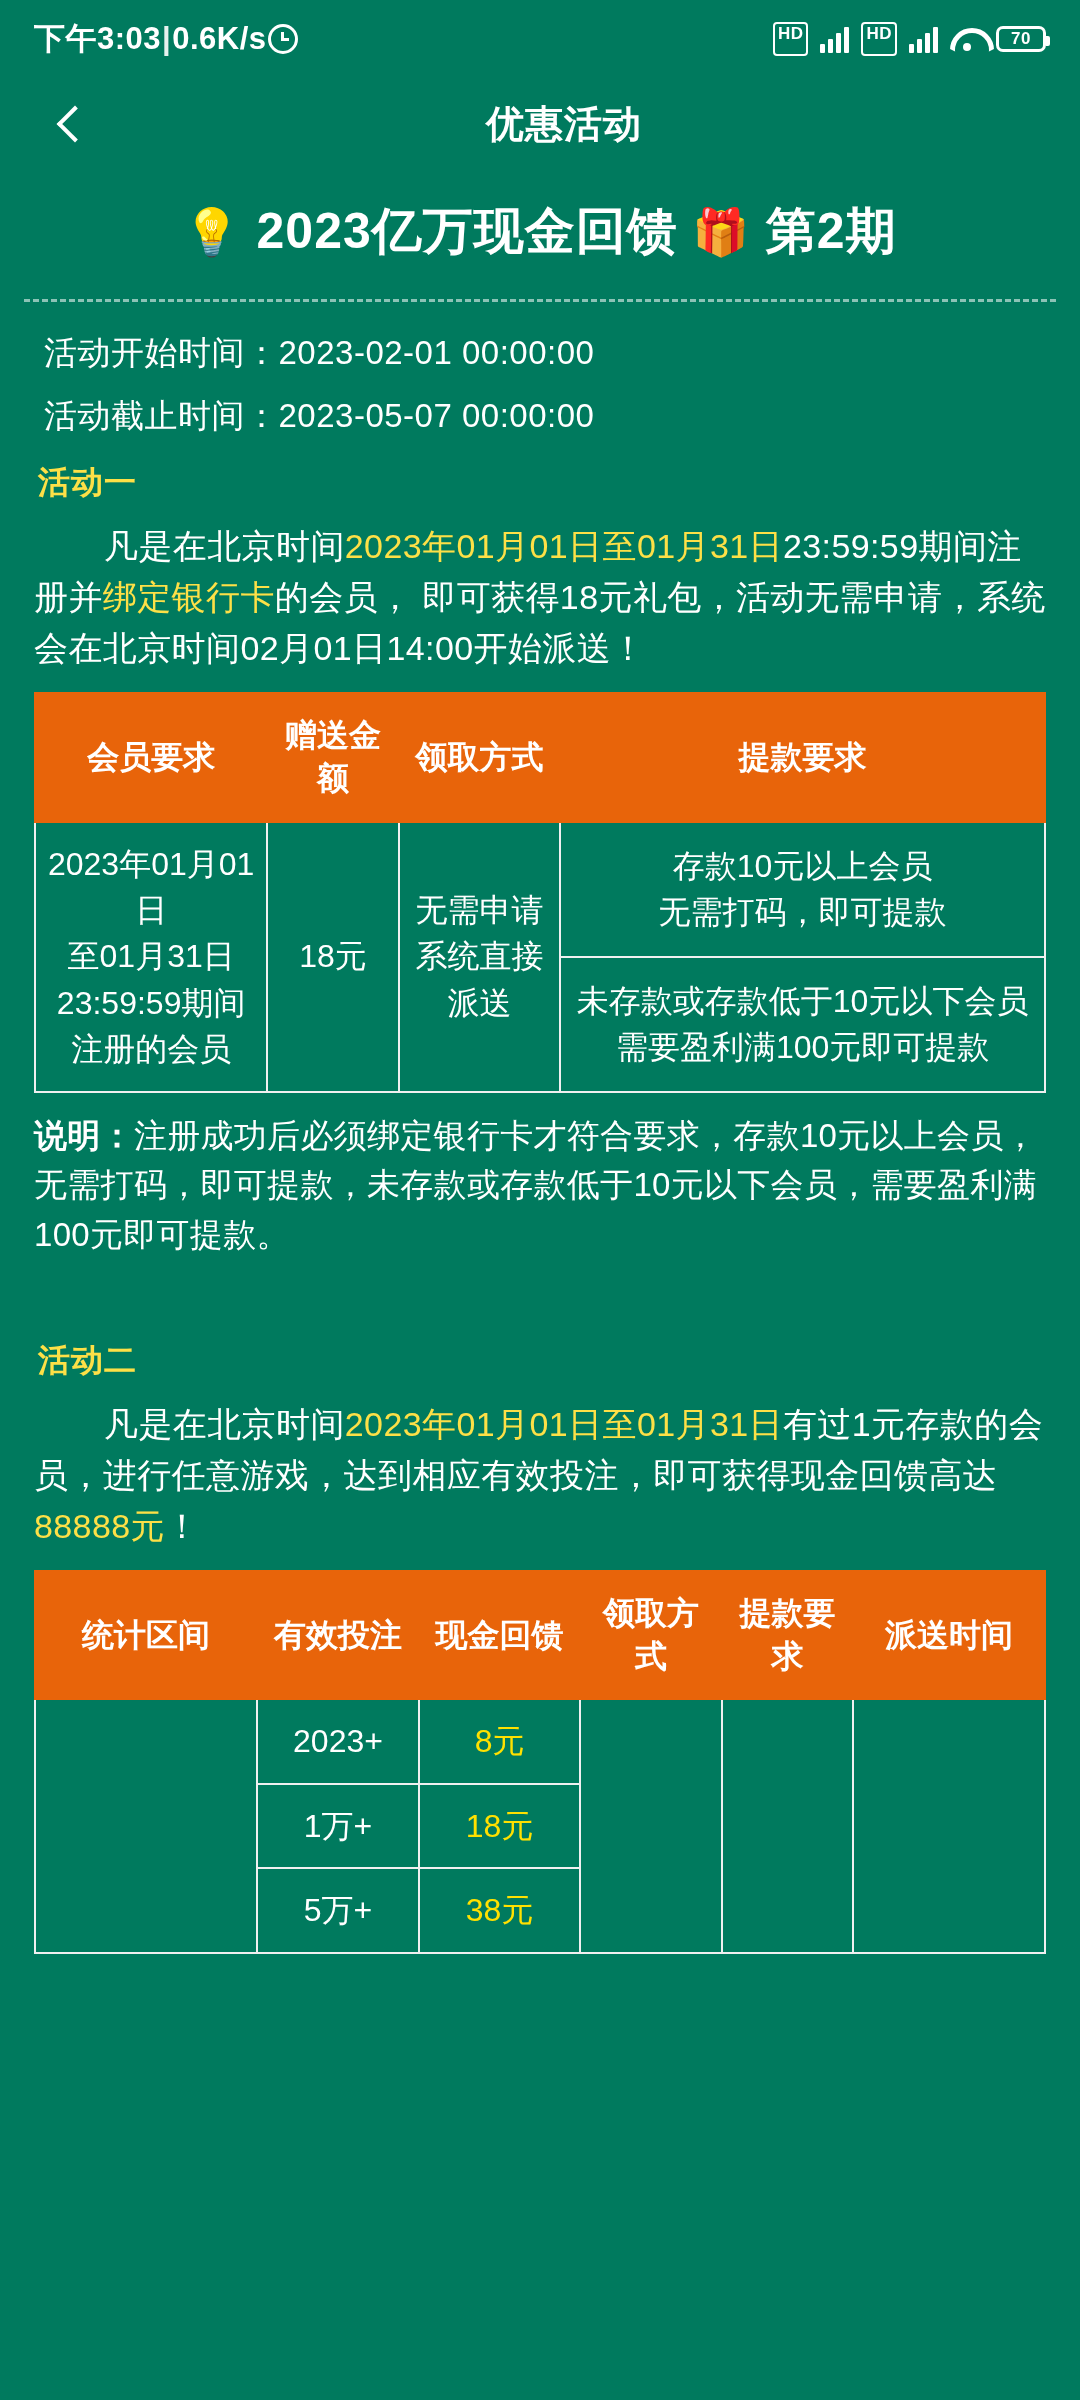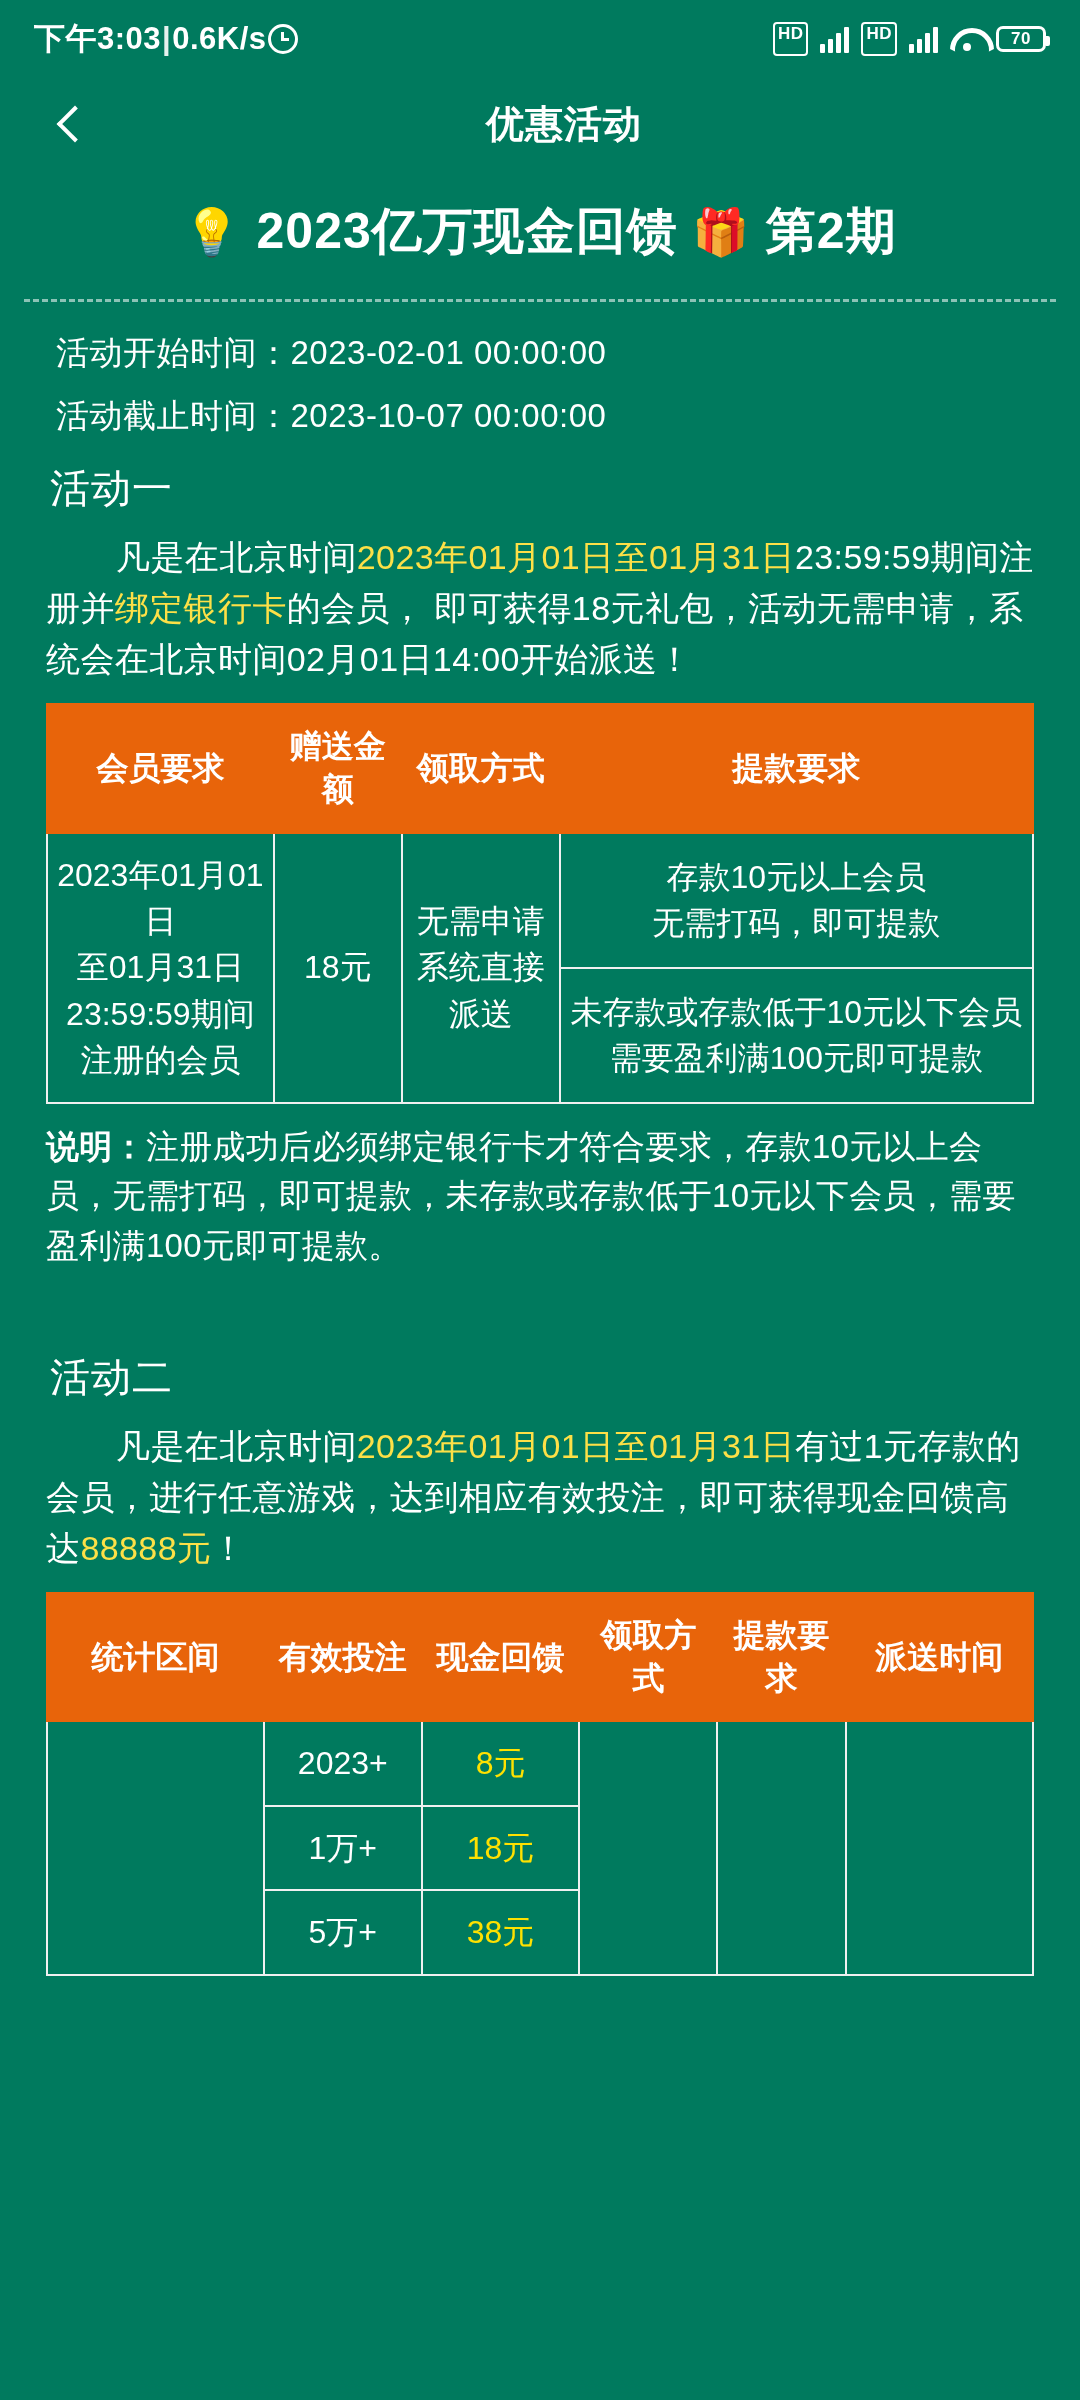--- a/index.html
+++ b/index.html
@@ -128,33 +128,33 @@
   }
   .hero .emj { font-size: 46px; }
 
   .dashed {
     border-top: 3px dashed rgba(255,255,255,.55);
     margin: 0 24px;
   }
 
   
   .content {
-    padding: 0 46px;
+    padding: 0 34px;
   }
   .meta {
     font-size: 33px;
     line-height: 1.05;
     padding: 34px 0 0 10px;
   }
   .meta div { margin-bottom: 28px; letter-spacing: .5px; }
 
   .sec-title {
-    color: #ffffff;
-    font-size: 40px;
-    font-weight: normal;
+    color: #fde047;
+    font-size: 32px;
+    font-weight: bold;
     margin: 10px 0 16px 4px;
     letter-spacing: 1px;
   }
   .sec-title.two { margin-top: 80px; }
 
   .para {
     font-size: 34px;
     line-height: 1.5;
     letter-spacing: .4px;
     margin-bottom: 18px;
@@ -244,21 +244,21 @@
 
   <div class="dashed"></div>
 
   <div class="content">
 
     <div class="meta">
       <div>
         <span>活动开始时间：</span><span>2023-02-01 00:00:00</span>
       </div>
       <div>
-        <span>活动截止时间：</span><span>2023-10-07 00:00:00</span>
+        <span>活动截止时间：</span><span>2023-05-07 00:00:00</span>
       </div>
     </div>
 
     <div class="sec-title">活动一</div>
 
     <div class="para">
       <span class="ind">凡是在北京时间</span><span class="hl">2023年01月01日至01月31日</span><span>23:59:59期间注册并</span><span class="hl">绑定银行卡</span><span>的会员， 即可获得18元礼包，活动无需申请，系统会在北京时间02月01日14:00开始派送！</span>
     </div>
 
     <table>

